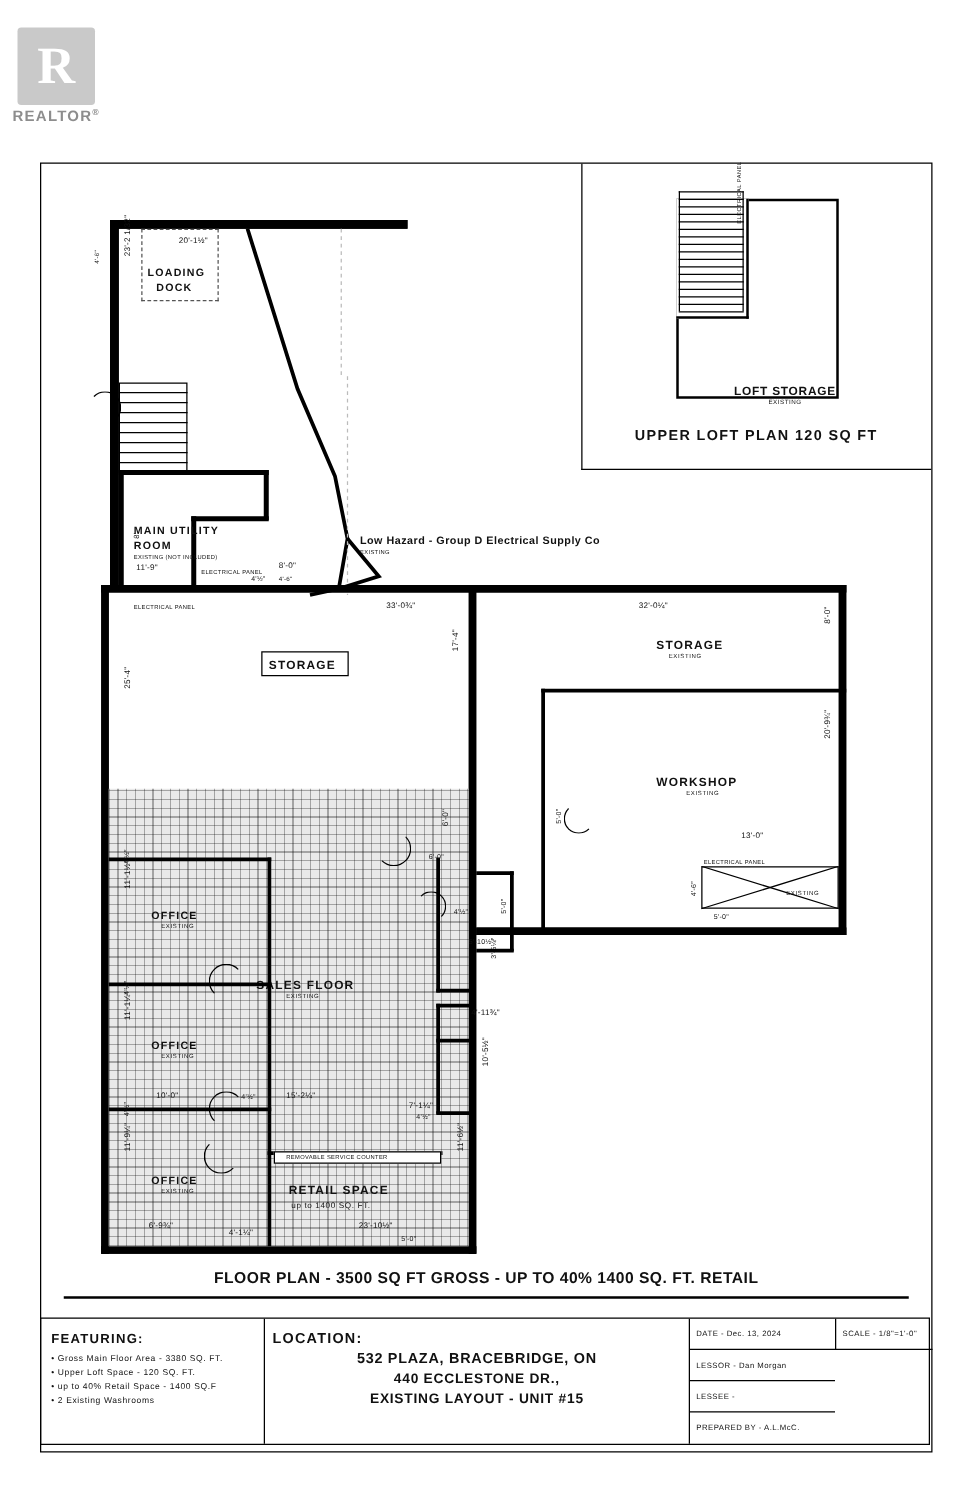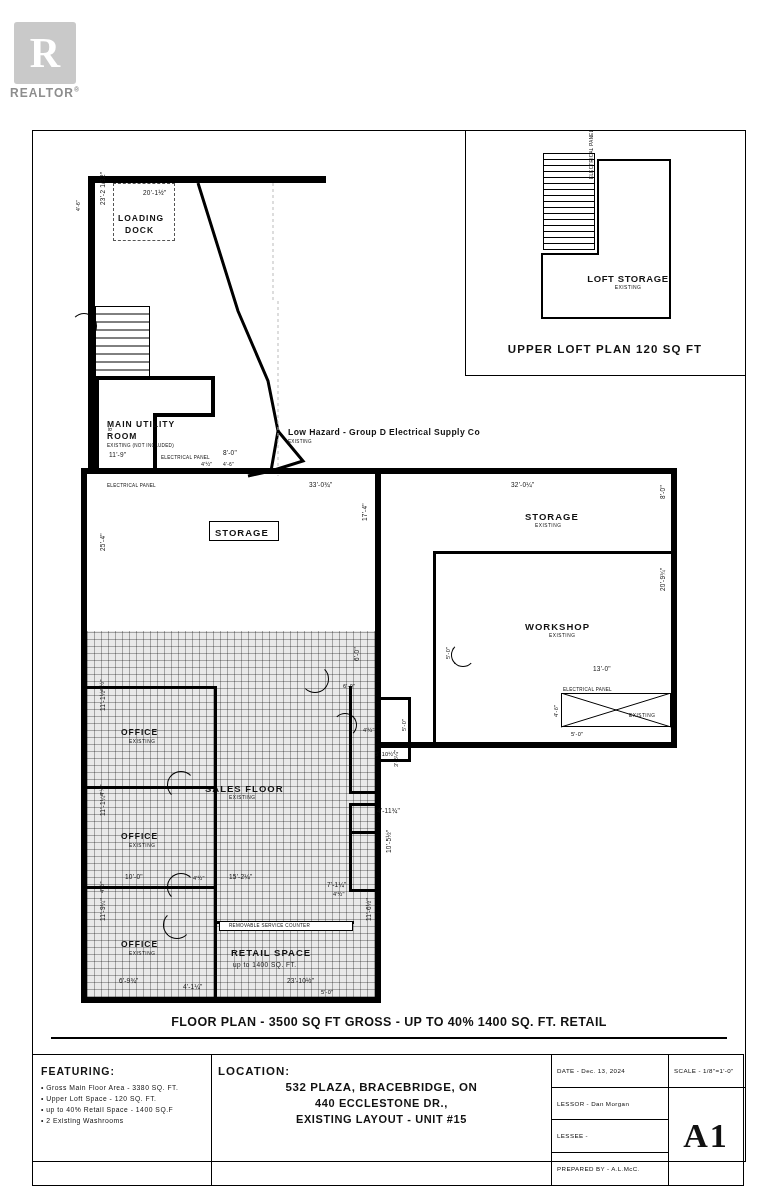--- a/index.html
+++ b/index.html
@@ -18,21 +18,21 @@
   .frame{position:absolute;left:32px;top:130px;width:712px;height:1030px;border:1.5px solid #000;background:#fff;}
 
   
   .loft-box{position:absolute;left:432px;top:0;width:280px;height:245px;border-left:1.5px solid #000;border-bottom:1.5px solid #000;box-sizing:border-box;}
   .loft-title{position:absolute;left:432px;top:212px;width:280px;text-align:center;font-size:11.5px;font-weight:bold;letter-spacing:1.1px;}
   .loft-shape{position:absolute;left:508px;top:28px;width:130px;height:160px;border:2px solid #000;box-sizing:border-box;}
   .loft-notch{position:absolute;left:508px;top:28px;width:58px;height:96px;background:#fff;border-right:2px solid #000;border-bottom:2px solid #000;box-sizing:border-box;}
   .stairs{position:absolute;left:510px;top:22px;width:52px;height:96px;}
   .stairs i{position:absolute;left:0;width:52px;height:1px;background:#000;}
   .loft-label{position:absolute;left:540px;top:142px;width:110px;text-align:center;}
-  .loft-label b{font-size:9.5px;letter-spacing:.6px;display:block;}
+  .loft-label b{font-size:9.5px;letter-spacing:.6px;display:block;margin-top:35px;}
   .loft-label s{font-size:5px;letter-spacing:.4px;display:block;text-decoration:none;}
   .elec-panel-v{position:absolute;left:556px;top:48px;transform:rotate(-90deg);transform-origin:left top;font-size:4.5px;letter-spacing:.4px;white-space:nowrap;}
 
   
   .hatch{background-image:repeating-linear-gradient(45deg,#000 0 1px,transparent 1px 4px);}
   .tile{background-image:
       repeating-linear-gradient(0deg,rgba(0,0,0,.30) 0 1px,transparent 1px 7px),
       repeating-linear-gradient(90deg,rgba(0,0,0,.30) 0 1px,transparent 1px 7px);
       background-color:#e9e9e9;}
   .wall{position:absolute;background:#000;}
@@ -41,21 +41,21 @@
   .dim{font-size:6.5px;letter-spacing:.2px;}
   .dimv{font-size:6.5px;letter-spacing:.2px;transform-origin:left top;}
   .rm{font-size:9.5px;font-weight:bold;letter-spacing:1px;}
   .rmsub{font-size:4.8px;letter-spacing:.5px;}
   .tiny{font-size:4.6px;letter-spacing:.3px;}
 
   .floor-title{position:absolute;left:0;top:884px;width:712px;text-align:center;font-size:12.5px;font-weight:bold;letter-spacing:.4px;}
   .title-rule{position:absolute;left:18px;top:906px;width:676px;height:1.5px;background:#000;}
 
   
-  .tblock{position:absolute;left:32px;top:1054px;width:712px;height:132px;border:1.5px solid #000;box-sizing:border-box;text-decoration:underline;}
+  .tblock{position:absolute;left:32px;top:1054px;width:712px;height:102px;border:1.5px solid #000;box-sizing:border-box;text-decoration:underline;}
   .tb-c1{position:absolute;left:0;top:0;width:178px;height:100%;padding:10px 8px;box-sizing:border-box;}
   .tb-c2{position:absolute;left:178px;top:0;width:340px;height:100%;border-left:1.2px solid #000;box-sizing:border-box;padding:10px 6px;}
   .tb-c3{position:absolute;left:518px;top:0;right:0;height:100%;border-left:1.2px solid #000;box-sizing:border-box;}
   .feat-h{font-size:10.5px;font-weight:bold;letter-spacing:1px;margin-bottom:7px;}
   .feat-i{font-size:6.8px;letter-spacing:.5px;margin:4px 0;}
   .loc-h{font-size:11.5px;font-weight:bold;letter-spacing:1px;}
   .loc-l{font-size:11.5px;font-weight:bold;letter-spacing:.6px;text-align:center;margin-top:4px;}
   .loc-l.i{font-size:11px;}
   .tb-rows{position:absolute;left:0;top:0;width:116px;height:100%;}
   .tb-row{height:25%;border-bottom:1px solid #000;box-sizing:border-box;display:flex;align-items:center;padding-left:5px;font-size:6.2px;letter-spacing:.4px;}
@@ -296,17 +296,16 @@
       <div class="loc-l i">EXISTING LAYOUT - UNIT #15</div>
     </div>
     <div class="tb-c3">
       <div class="tb-rows">
         <div class="tb-row">DATE - Dec. 13, 2024</div>
         <div class="tb-row">LESSOR - Dan Morgan</div>
         <div class="tb-row">LESSEE -</div>
         <div class="tb-row">PREPARED BY - A.L.McC.</div>
       </div>
       <div class="tb-scale">SCALE - 1/8"=1'-0"</div>
-      <div class="tb-sheet">A1</div>
     </div>
   </div>
 
 </div>
 
 </body></html>

